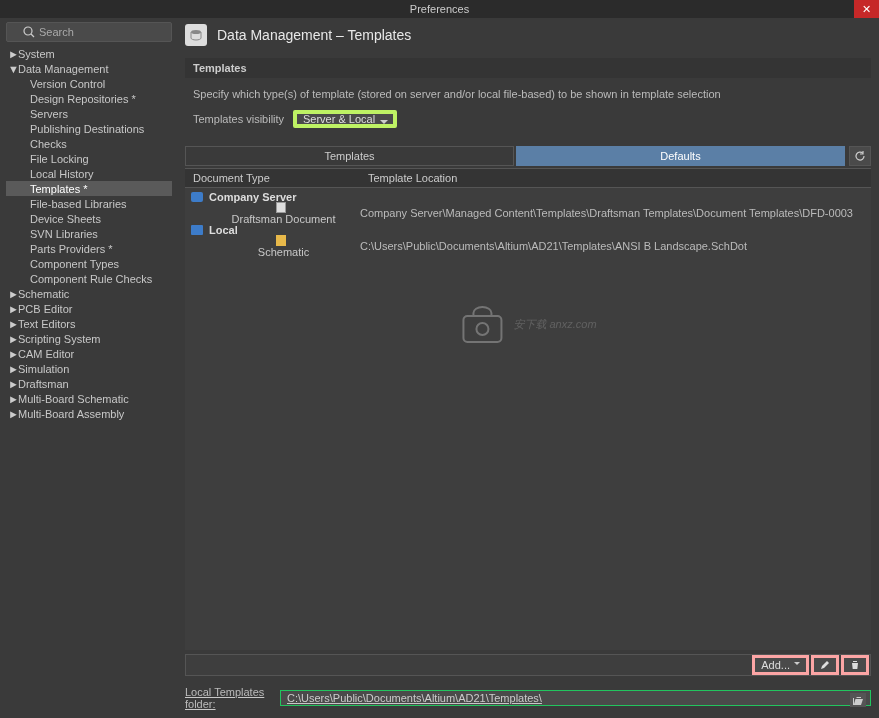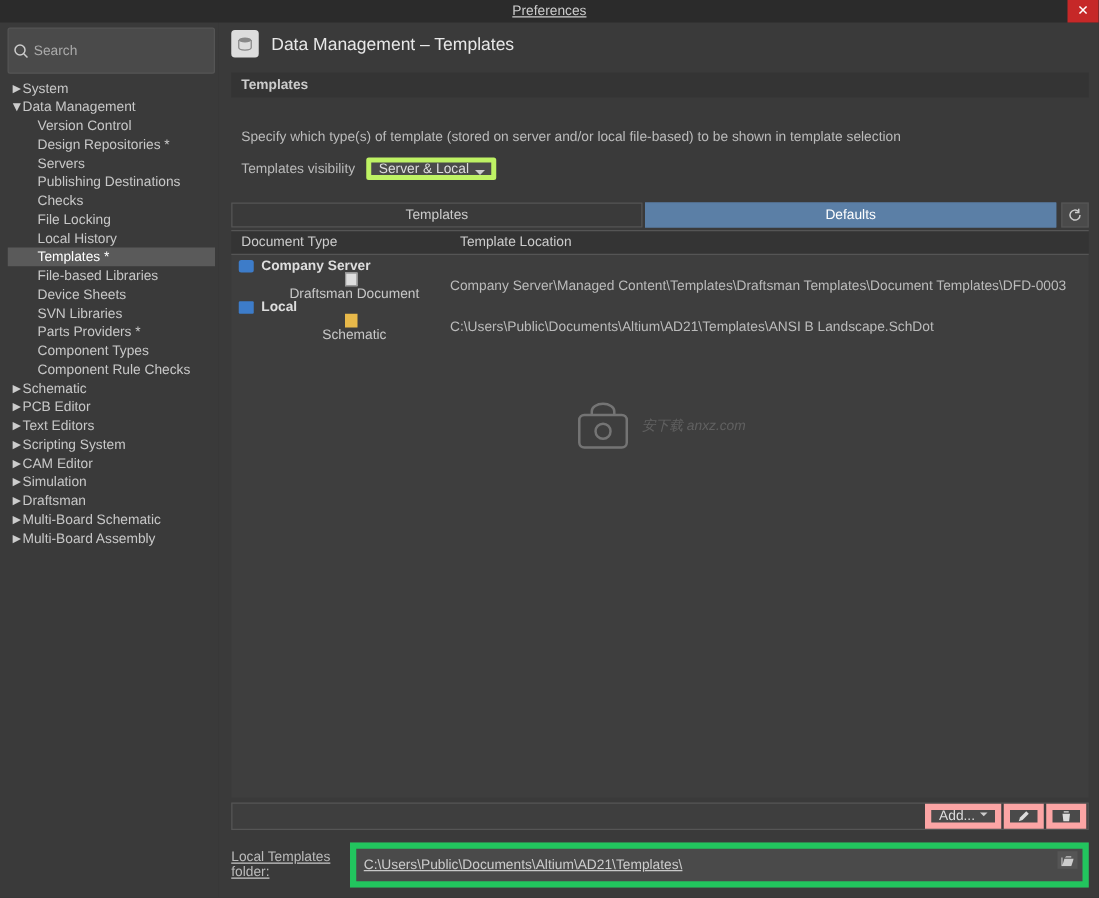--- a/index.html
+++ b/index.html
@@ -1,43 +1,43 @@
 <!DOCTYPE html>
 <html><head>
 <meta charset="utf-8">
 <style>
 * { box-sizing: border-box; margin: 0; padding: 0; font-family: "Segoe UI", Tahoma, sans-serif; font-size: 11px; }
 body { background:#3a3a3a; color:#c8c8c8; width:879px; height:718px; overflow:hidden; position:relative; }
 
-.title-bar { height:18px; background:#2b2b2b; text-align:center; line-height:18px; color:#ccc; position:relative;text-decoration:underline; }
+.title-bar { height:18px; background:#2b2b2b; text-align:center; line-height:18px; color:#ccc; position:relative; }
 .title-bar .close { position:absolute; right:0; top:0; width:25px; height:18px; background:#c62828; color:#fff; text-align:center; line-height:18px; cursor:pointer; }
 
 .app { display:flex; height:calc(100% - 18px); background:#3a3a3a; }
 
 .sidebar { width:175px; background:#3a3a3a; display:flex; flex-direction:column; padding:4px 3px 0 6px; }
-.search-box { background:#4a4a4a; border:1px solid #555; border-radius:2px; height:37px; display:flex; align-items:center; padding:0 4px; margin-bottom:4px; }
+.search-box { background:#4a4a4a; border:1px solid #555; border-radius:2px; height:20px; display:flex; align-items:center; padding:0 16px; margin-bottom:4px; }
 .search-box svg { margin-right:4px; flex:none; }
 .search-box input { background:transparent; border:none; outline:none; color:#ccc; width:100%; }
 .search-box input::placeholder{ color:#aaa; }
 
 .tree { flex:1; overflow:auto; }
 .tree-row { display:flex; align-items:center; height:15px; padding-left:2px; cursor:pointer; white-space:nowrap; }
 .tree-row .caret { width:10px; text-align:center; color:#ccc; }
 .tree-row.level1 { padding-left:14px; }
 .tree-row.level1 .caret { visibility:hidden; }
 .tree-row.selected { background:#5a5a5a; color:#fff; }
 
 .main { flex:1; background:#3a3a3a; padding:6px 8px 8px 10px; display:flex; flex-direction:column; overflow:hidden; }
 .page-head { display:flex; align-items:center; margin-bottom:12px; }
 .page-head .hicon { width:22px; height:22px; background:#ddd; border-radius:3px; margin-right:10px; display:flex; align-items:center; justify-content:center; }
 .page-head .hicon svg { }
 .page-head .htitle { font-size:14px; color:#e8e8e8; }
 
 .section-hdr { background:#343434; padding:4px 8px; font-weight:bold; color:#ccc; margin-bottom:10px; }
-.section-desc { color:#bbb; margin:16px 8px 10px 8px; }
+.section-desc { color:#bbb; margin:0 8px 10px 8px; }
 .opt-row { display:flex; align-items:center; margin:0 8px 18px 8px; }
 .opt-label { width:100px; color:#bbb; }
 .dropdown { background:#4a4a4a; border:4px solid #bef264; border-radius:2px; height:18px; padding:0 18px 0 6px; display:flex; align-items:center; position:relative; color:#ddd; min-width:70px; }
 .dropdown::after { content:""; position:absolute; right:5px; top:6px; border:4px solid transparent; border-top-color:#ccc; }
 
 .tab-row { display:flex; align-items:stretch; height:20px; margin-bottom:2px; }
 .tab { flex:1; background:#3a3a3a; border:1px solid #555; text-align:center; line-height:18px; color:#ccc; cursor:pointer; }
 .tab + .tab { margin-left:2px; }
 .tab.active { background:#5b7fa6; color:#fff; border-color:#5b7fa6; }
 .gearbtn { width:22px; margin-left:4px; background:#4a4a4a; border:1px solid #555; display:flex; align-items:center; justify-content:center; cursor:pointer; }
@@ -56,26 +56,26 @@
 .item-doc { width:175px; padding-left:22px; display:flex; align-items:center;flex-direction:column; }
 .item-doc .ficon { width:10px; height:11px; margin-right:6px; }
 .ficon.gray { background:#ddd; border:1px solid #999; }
 .ficon.yellow { background:#e8b94a; }
 .item-loc { flex:1; color:#bbb; overflow:hidden; text-overflow:ellipsis; white-space:nowrap; }
 
 .watermark { position:absolute; left:50%; top:116px; transform:translateX(-50%); font-size:26px; color:rgba(200,200,200,.25); font-style:italic; pointer-events:none; display:flex; align-items:center; white-space:nowrap; }
 .watermark svg { margin-right:8px; opacity:.5; }
 
 .action-bar { display:flex; justify-content:flex-end; align-items:center; background:#3e3e3e; border:1px solid #555; height:22px; margin-top:4px; }
-.sbtn { height:20px; min-width:22px; padding:0 6px; background:#4a4a4a; border:5px solid #fca5a5; margin:10px 1px; display:flex; align-items:center; justify-content:center; color:#ddd; cursor:pointer; }
+.sbtn { height:20px; min-width:22px; padding:0 6px; background:#4a4a4a; border:3px solid #fca5a5; margin:10px 1px; display:flex; align-items:center; justify-content:center; color:#ddd; cursor:pointer; }
 .sbtn .dd { margin-left:4px; border:3px solid transparent; border-top-color:#ccc; }
 
 .footer { display:flex; align-items:center; margin-top:10px;text-decoration:underline; }
 .footer-label { width:95px; color:#bbb; }
-.path-box { flex:1; background:#4a4a4a; border:5px solid #22c55e; height:36px; display:flex; align-items:center; padding:0 6px; color:#ccc; position:relative; }
+.path-box { flex:1; background:#4a4a4a; border:1px solid #22c55e; height:16px; display:flex; align-items:center; padding:0 6px; color:#ccc; position:relative; }
 .path-box .browse { position:absolute; right:4px; top:2px; width:16px; height:14px; background:#555; display:flex; align-items:center; justify-content:center; cursor:pointer; }
 </style>
 </head>
 <body>
 
 <div class="title-bar">
   <span>Preferences</span>
   <div class="close">✕</div>
 </div>
 

